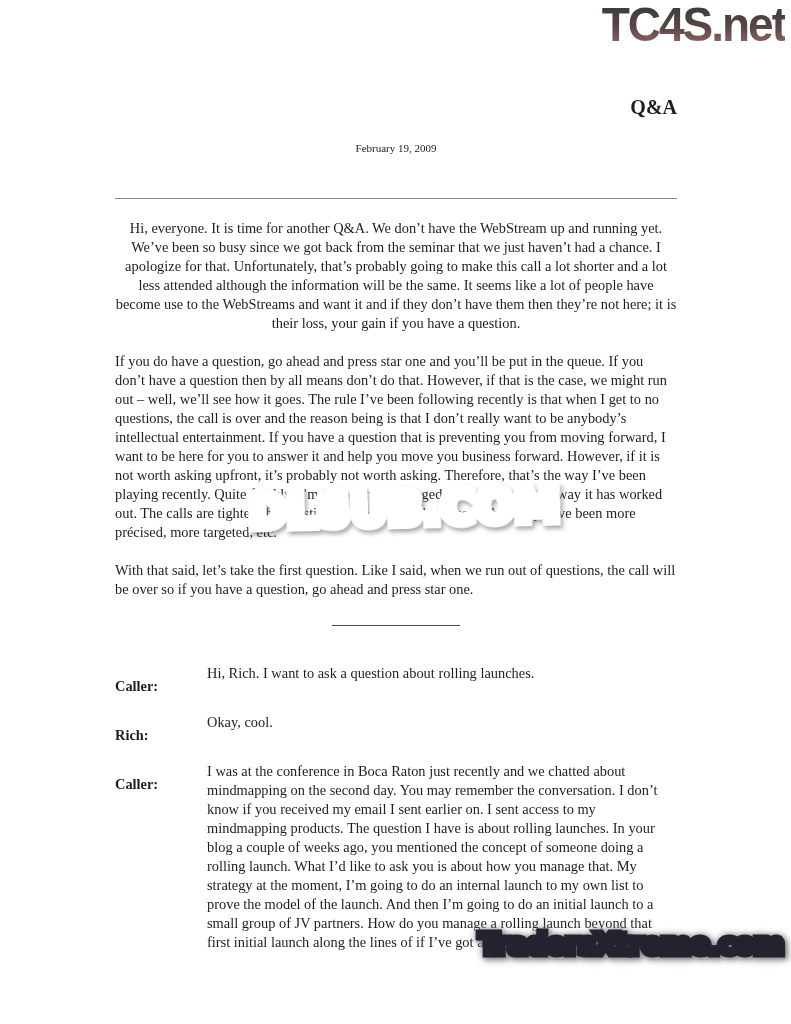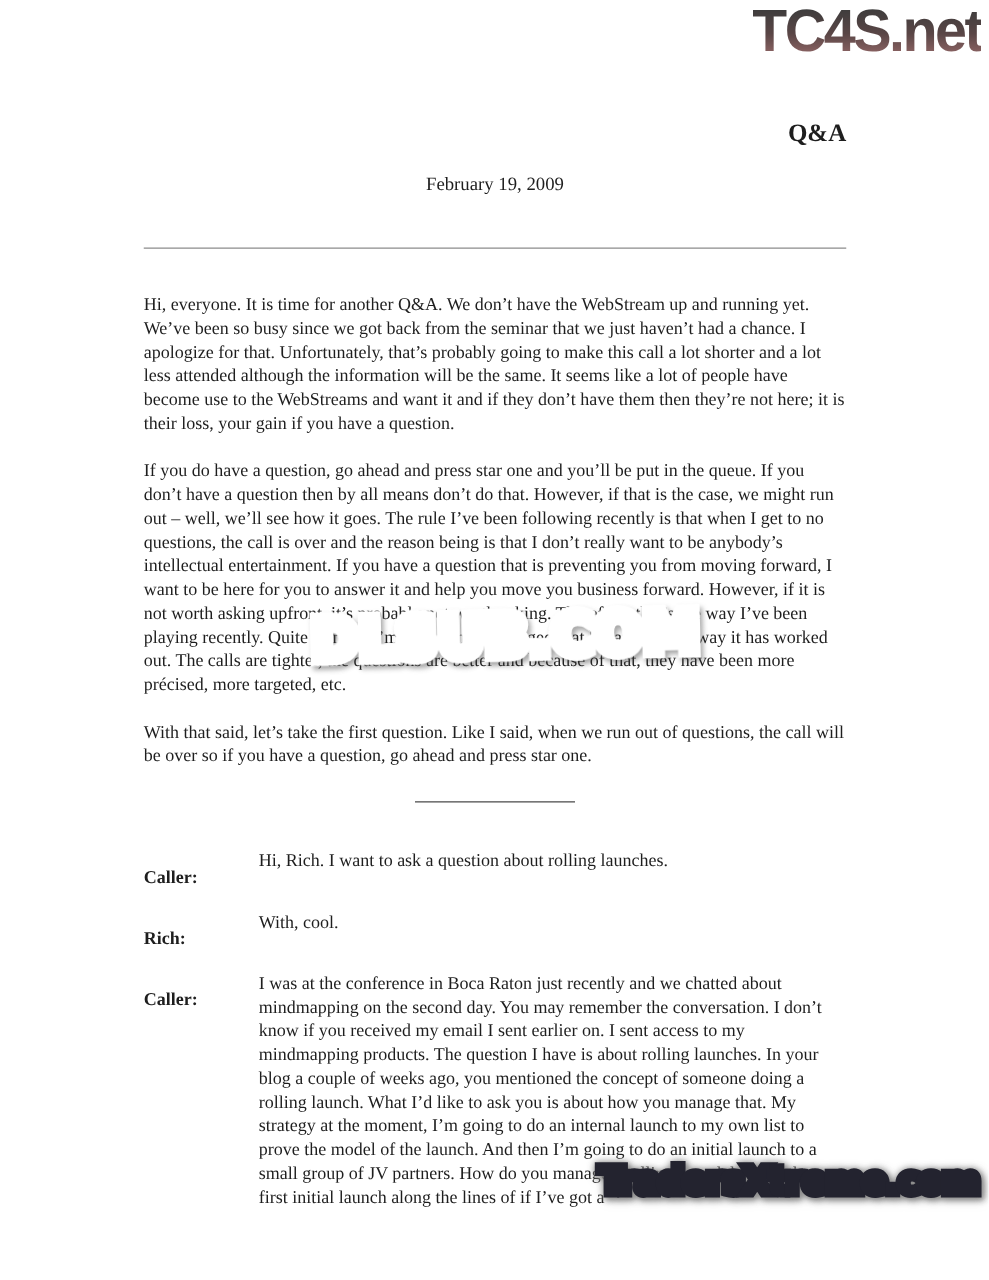--- a/index.html
+++ b/index.html
@@ -46,33 +46,33 @@
     margin-top: 95px;
     text-align: right;
     font-weight: bold;
     font-size: 20px;
     line-height: 24px;
   }
 
   .doc-date {
     margin-top: 20px;
     text-align: center;
-    font-size: 15px;
+    font-size: 11px;
     line-height: 19px;
   }
 
   .header-rule {
     margin-top: 40px;
     border: none;
     border-top: 1.4px solid #8c8c8c;
     height: 0;
   }
 
   .para { margin: 19px 0 0 0; }
-  .para.first { margin-top: 36px; }
+  .para.first { margin-top: 20px; text-align: center; }
 
   .section-divider {
     width: 128px;
     margin: 26px auto 0 auto;
     border: none;
     border-top: 1.5px solid #4a4a4a;
     height: 0;
   }
 
   .dialogue { margin-top: 38px; }
@@ -165,21 +165,21 @@
 
     <div class="dialogue">
 
       <div class="dlg-row">
         <div class="dlg-speaker">Caller:</div>
         <div class="dlg-text">Hi, Rich. I want to ask a question about rolling launches.</div>
       </div>
 
       <div class="dlg-row">
         <div class="dlg-speaker">Rich:</div>
-        <div class="dlg-text">With, cool.</div>
+        <div class="dlg-text">Okay, cool.</div>
       </div>
 
       <div class="dlg-row">
         <div class="dlg-speaker">Caller:</div>
         <div class="dlg-text">I was at the conference in Boca Raton just recently and we chatted about mindmapping on the second day. You may remember the conversation. I don’t know if you received my email I sent earlier on. I sent access to my mindmapping products. The question I have is about rolling launches. In your blog a couple of weeks ago, you mentioned the concept of someone doing a rolling launch. What I’d like to ask you is about how you manage that. My strategy at the moment, I’m going to do an internal launch to my own list to prove the model of the launch. And then I’m going to do an initial launch to a small group of JV partners. How do you manage a rolling launch beyond that first initial launch along the lines of if I’ve got a</div>
       </div>
 
     </div>
   </div>
 

